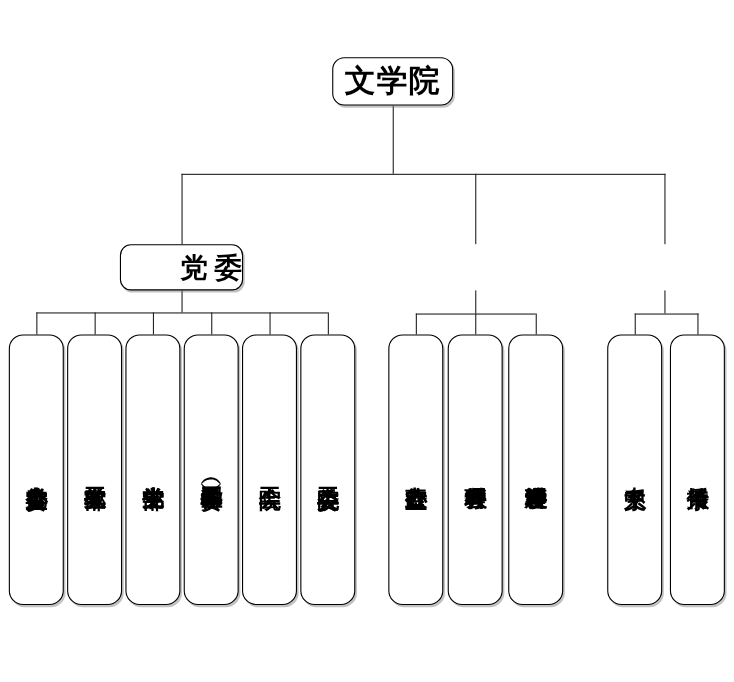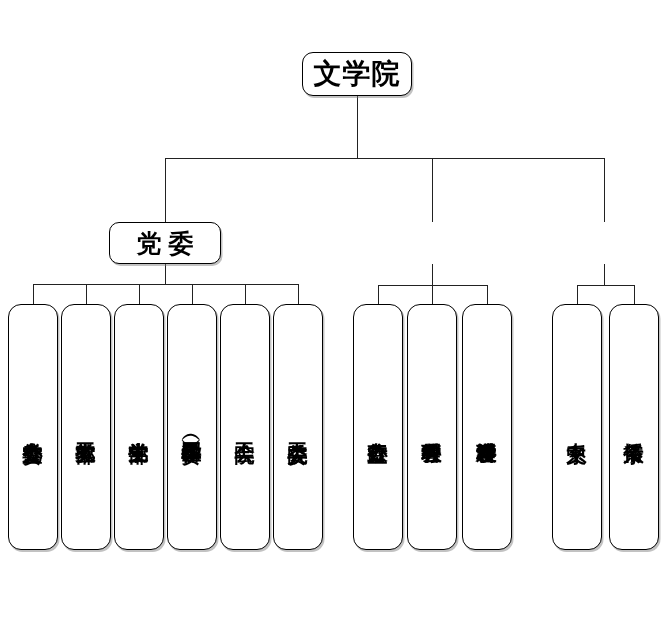--- a/index.html
+++ b/index.html
@@ -5,21 +5,21 @@
   html, body {
     margin: 0;
     padding: 0;
     background: #ffffff;
   }
   .stage {
     position: relative;
     width: 667px;
     height: 620px;
     background: var(--bg, #ffffff);
-    font-family: Liberation Sans, sans-serif;
+    font-family: Liberation Serif, serif;
     color: var(--text, #000000);
     overflow: hidden;
   }
   .node {
     position: absolute;
     box-sizing: border-box;
     background: #ffffff;
     border: 1.3px solid var(--border, #000000);
     display: flex;
     align-items: center;
@@ -88,21 +88,21 @@
 
   <div class="vline" style="left:604px; top:264px; height:21px;"></div>
   <div class="hline" style="left:577px; top:285px; width:58px;"></div>
   <div class="vline" style="left:577px; top:285px; height:19px;"></div>
   <div class="vline" style="left:634px; top:285px; height:19px;"></div>
 
   <div class="node root-node">
     <span>文学院</span>
   </div>
 
-  <div class="node branch-node" style="left:109px;">
+  <div class="node branch-node" style="left:109px;justify-content:flex-end;">
     <span>党 委</span>
   </div>
 
   <div class="node leaf-node" style="left:8px;">
     <span class="vtext">党委办公室</span>
   </div>
   <div class="node leaf-node" style="left:61px;">
     <span class="vtext">教工党支部</span>
   </div>
   <div class="node leaf-node" style="left:114px;">

